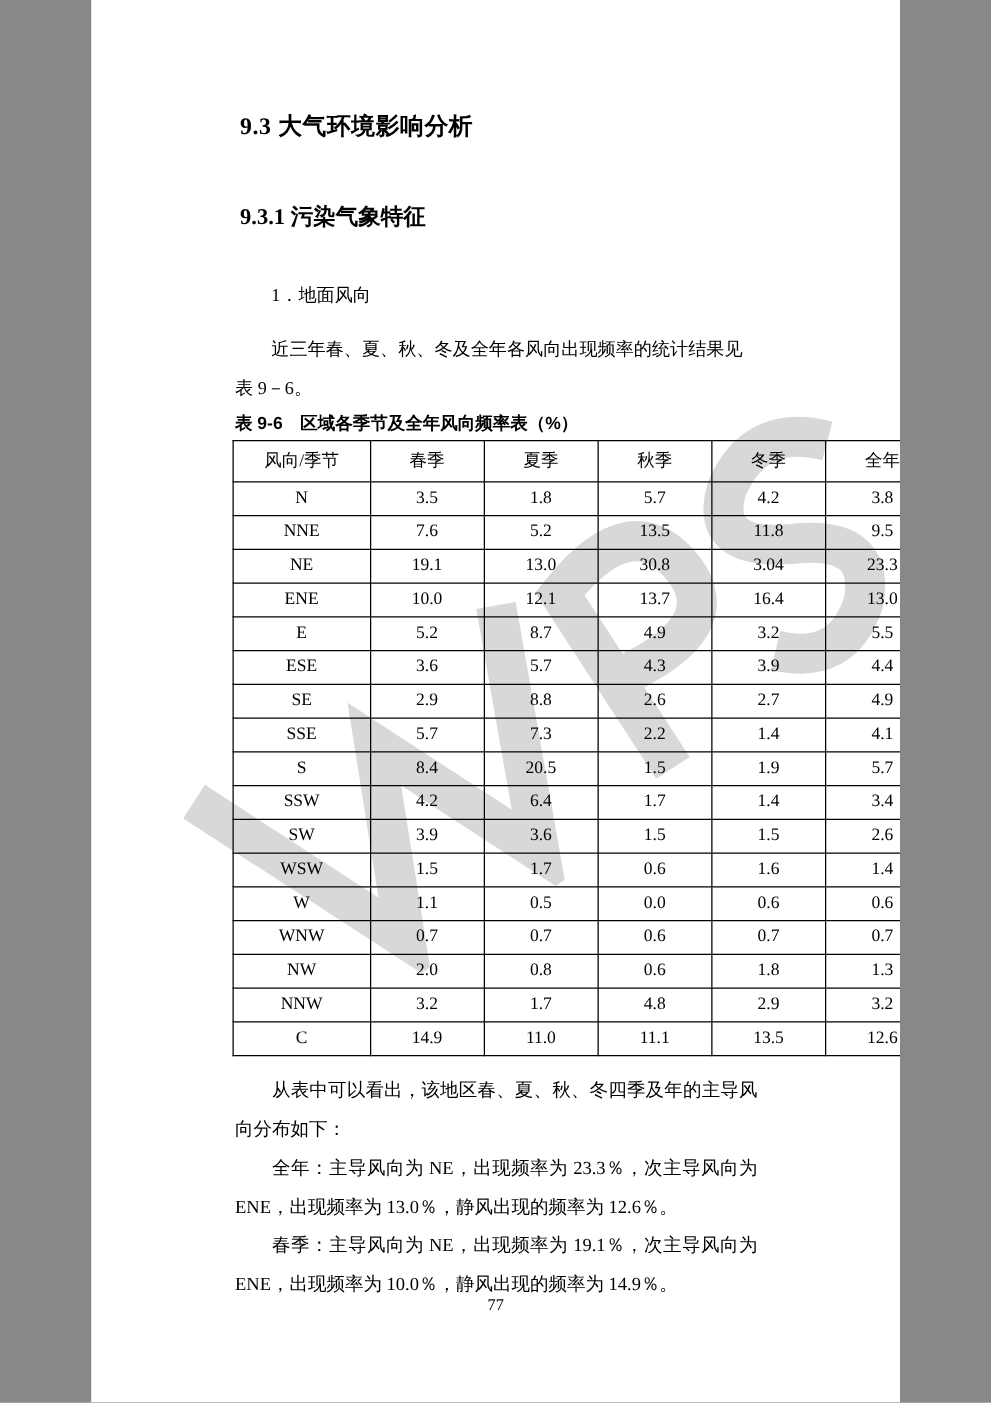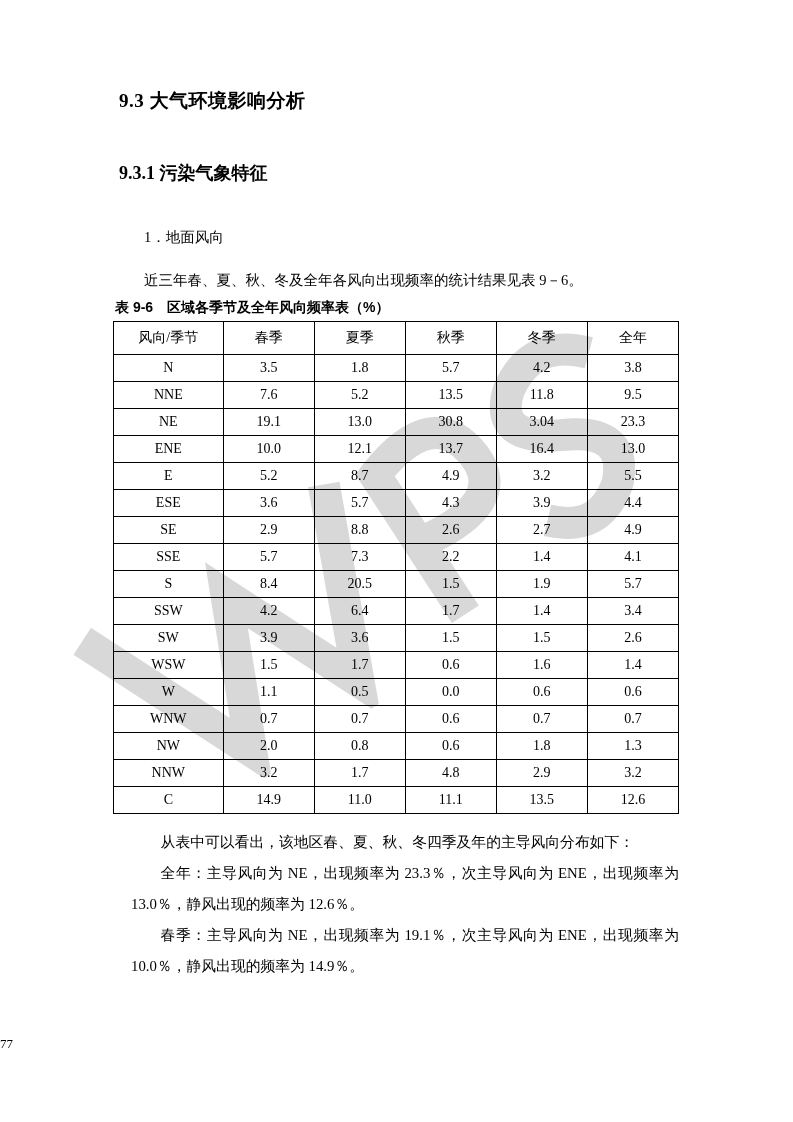--- a/index.html
+++ b/index.html
@@ -3,21 +3,21 @@
 <meta charset="utf-8">
 <style>
   html, body {
     margin: 0;
     padding: 0;
     background: #888;
     font-family: "Liberation Serif", "DejaVu Serif", serif;
   }
   .page {
     position: relative;
-    width: 793px;
+    width: 647px;
     height: 1122px;
     margin: 0 auto;
     background: #ffffff;
     overflow: hidden;
     color: #000;
   }
   .watermark {
     position: absolute;
     left: 70px;
     top: 440px;
@@ -71,33 +71,34 @@
     border: 1px solid #000;
     text-align: center;
     vertical-align: middle;
     padding: 0;
     font-weight: normal;
   }
   table.wind-table th { height: 32px; }
   table.wind-table td { height: 26px; }
   col.c-dir { width: 19.4%; }
   col.c-val { width: 16.12%; }
-  .paragraphs { margin-top: 13px; margin-left: 16px; }
+  .paragraphs { margin-top: 13px; }
   .paragraphs p {
     font-size: 14.8px;
     line-height: 31px;
     margin: 0;
     text-indent: 2em;
     text-align: justify;
   }
   .page-number {
     position: absolute;
     left: 0;
     right: 0;
     top: 1036px;
+    text-align: center;
     font-size: 13px;
     z-index: 1;
   }
 </style>
 </head>
 <body>
 
 <div class="page">
 
   <div class="watermark" aria-hidden="true">

